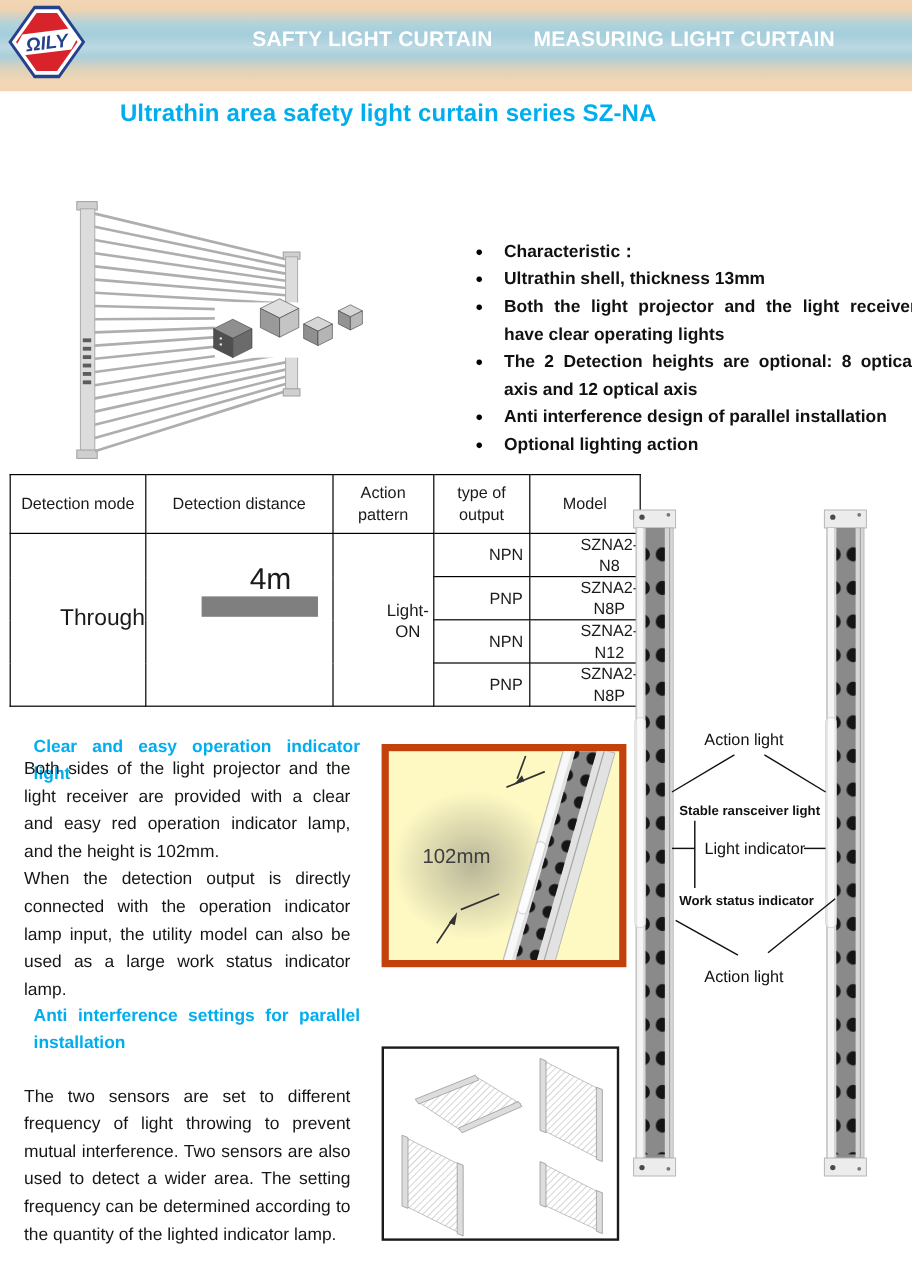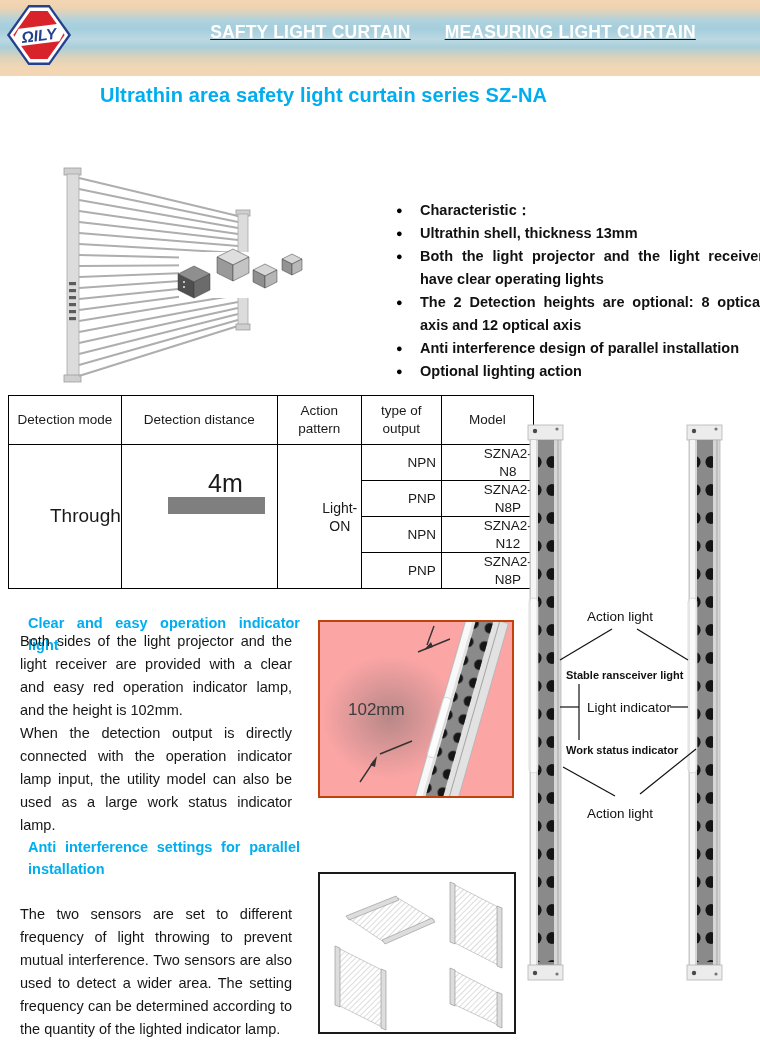--- a/index.html
+++ b/index.html
@@ -6,34 +6,34 @@
   .page{
     position:relative;width:760px;height:1052px;background:#ffffff;
     font-family:"Liberation Sans",sans-serif;color:#1a1a1a;overflow:hidden;
   }
   
   .header{
     position:absolute;left:0;top:0;width:760px;height:76px;
     background:linear-gradient(180deg,#f3d7b4 0%,#efd3b0 10%,#b0d2de 27%,#a4cedc 38%,#bcd8e2 52%,#a9cfda 62%,#ddd2ba 76%,#f3d7b4 90%,#f2d6b3 100%);
   }
   .banner-row{
-    position:absolute;left:188px;top:22px;width:530px;display:flex;gap:34px;justify-content:center;text-decoration:underline;
+    position:absolute;left:188px;top:22px;width:530px;display:flex;gap:34px;justify-content:center;
   }
   .banner-item{
     color:#ffffff;font-weight:bold;font-size:17.5px;letter-spacing:.2px;white-space:nowrap;
   }
   .logo{position:absolute;left:5px;top:2px;}
   
   .doc-title{
     position:absolute;left:0;top:84px;width:647px;text-align:center;
     color:#00aeef;font-size:20px;font-weight:bold;letter-spacing:.1px;
   }
   
   .fig-curtain{position:absolute;left:35px;top:158px;}
-  .fig-102{position:absolute;left:318px;top:620px;width:192px;height:174px;border:2px solid #c2410c;background:#fca5a5;}
+  .fig-102{position:absolute;left:318px;top:620px;width:192px;height:174px;border:6px solid #c2410c;background:#fef9c3;}
   .fig-parallel{position:absolute;left:318px;top:872px;width:194px;height:158px;border:2px solid #1a1a1a;background:#fff;}
   .fig-bars{position:absolute;left:520px;top:420px;}
   svg text{font-family:"Liberation Sans",sans-serif;}
   
   .features{position:absolute;left:380px;top:183px;width:368px;list-style:none;margin:16px;padding:0;}
   .features li{display:flex;align-items:flex-start;}
   .feat-dot{width:12px;flex:0 0 12px;font-size:11px;line-height:23px;color:#000;}
   .feat-dot::before{content:"●";}
   .feat-text{flex:1;margin-left:12px;font-weight:bold;font-size:14.5px;line-height:23px;text-align:justify;color:#111;}
   

